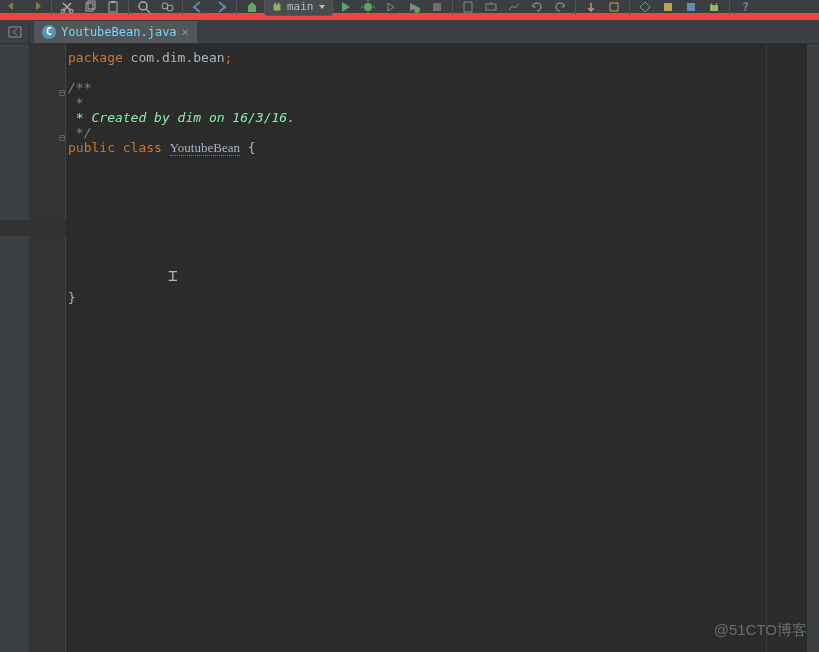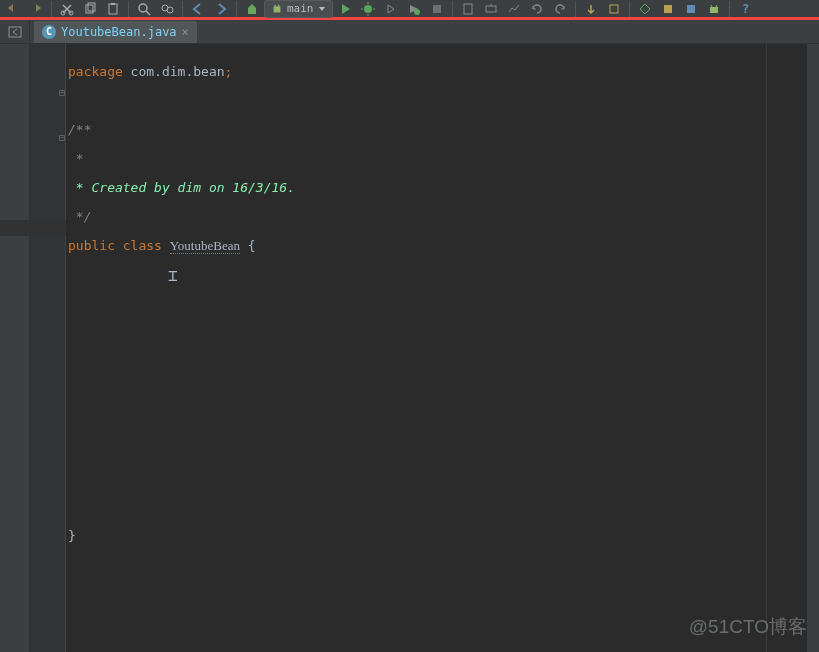--- a/index.html
+++ b/index.html
@@ -9,21 +9,21 @@
       background: #3c3f41;
       font-family: "Menlo", "Consolas", monospace;
       font-size: 13px;
       color: #a9b7c6;
       overflow: hidden;
       position: relative;
     }
     .toolbar {
       height: 20px;
       background: #3c3f41;
-      border-bottom: 3px solid #ef4444;
+      border-bottom: 7px solid #ef4444;
       display: flex;
       align-items: center;
       padding: 0 2px;
       gap: 1px;
     }
     .toolbar-btn {
       width: 22px;
       height: 18px;
       display: flex;
       align-items: center;
@@ -128,21 +128,20 @@
       right: 0;
       top: 0;
       bottom: 0;
       width: 12px;
       background: #3c3f41;
     }
     .code-line {
       padding-left: 2px;
       white-space: pre;
       height: 15px;
-      margin-top: 14px;
     }
     .current-line {
       position: absolute;
       left: 0;
       right: 12px;
       height: 16px;
       background: #323232;
       top: 176px;
     }
     .kw-orange { color: #cc7832; }
@@ -164,21 +163,21 @@
       left: 168px;
       top: 222px;
       color: #a9b7c6;
       font-size: 16px;
     }
     .watermark {
       position: absolute;
       right: 12px;
       bottom: 12px;
       color: #6a6d6e;
-      font-size: 19px;
+      font-size: 15px;
       font-family: sans-serif;
     }
     svg { display: block; }
   </style>
 </head>
 <body>
 
 <div class="toolbar">
   <div class="toolbar-btn">
       <svg width="14" height="14" viewBox="0 0 14 14">

